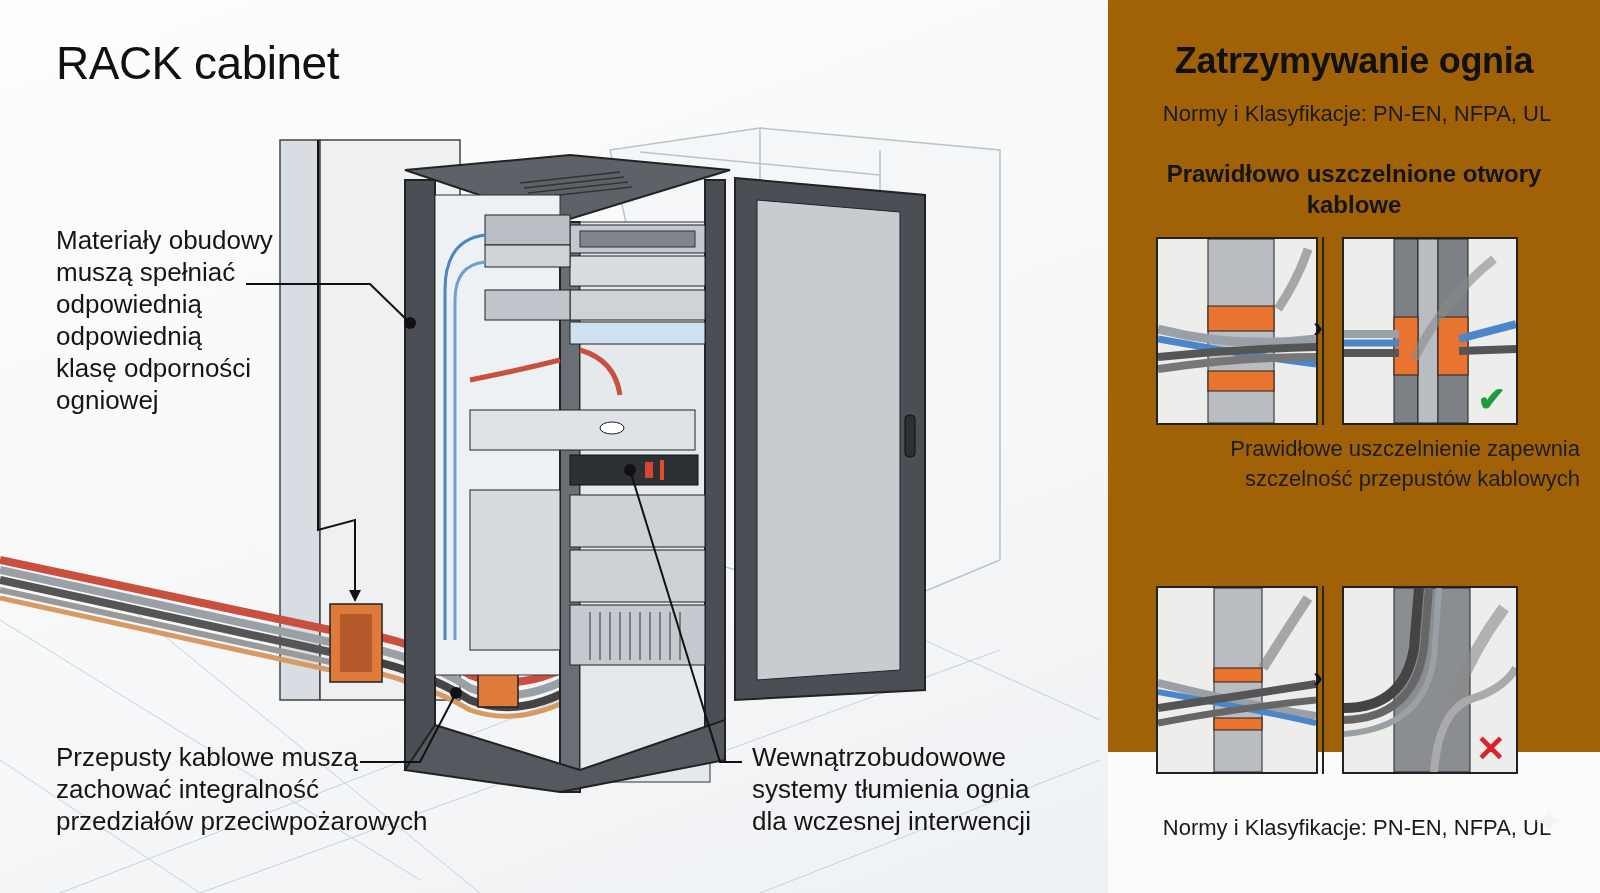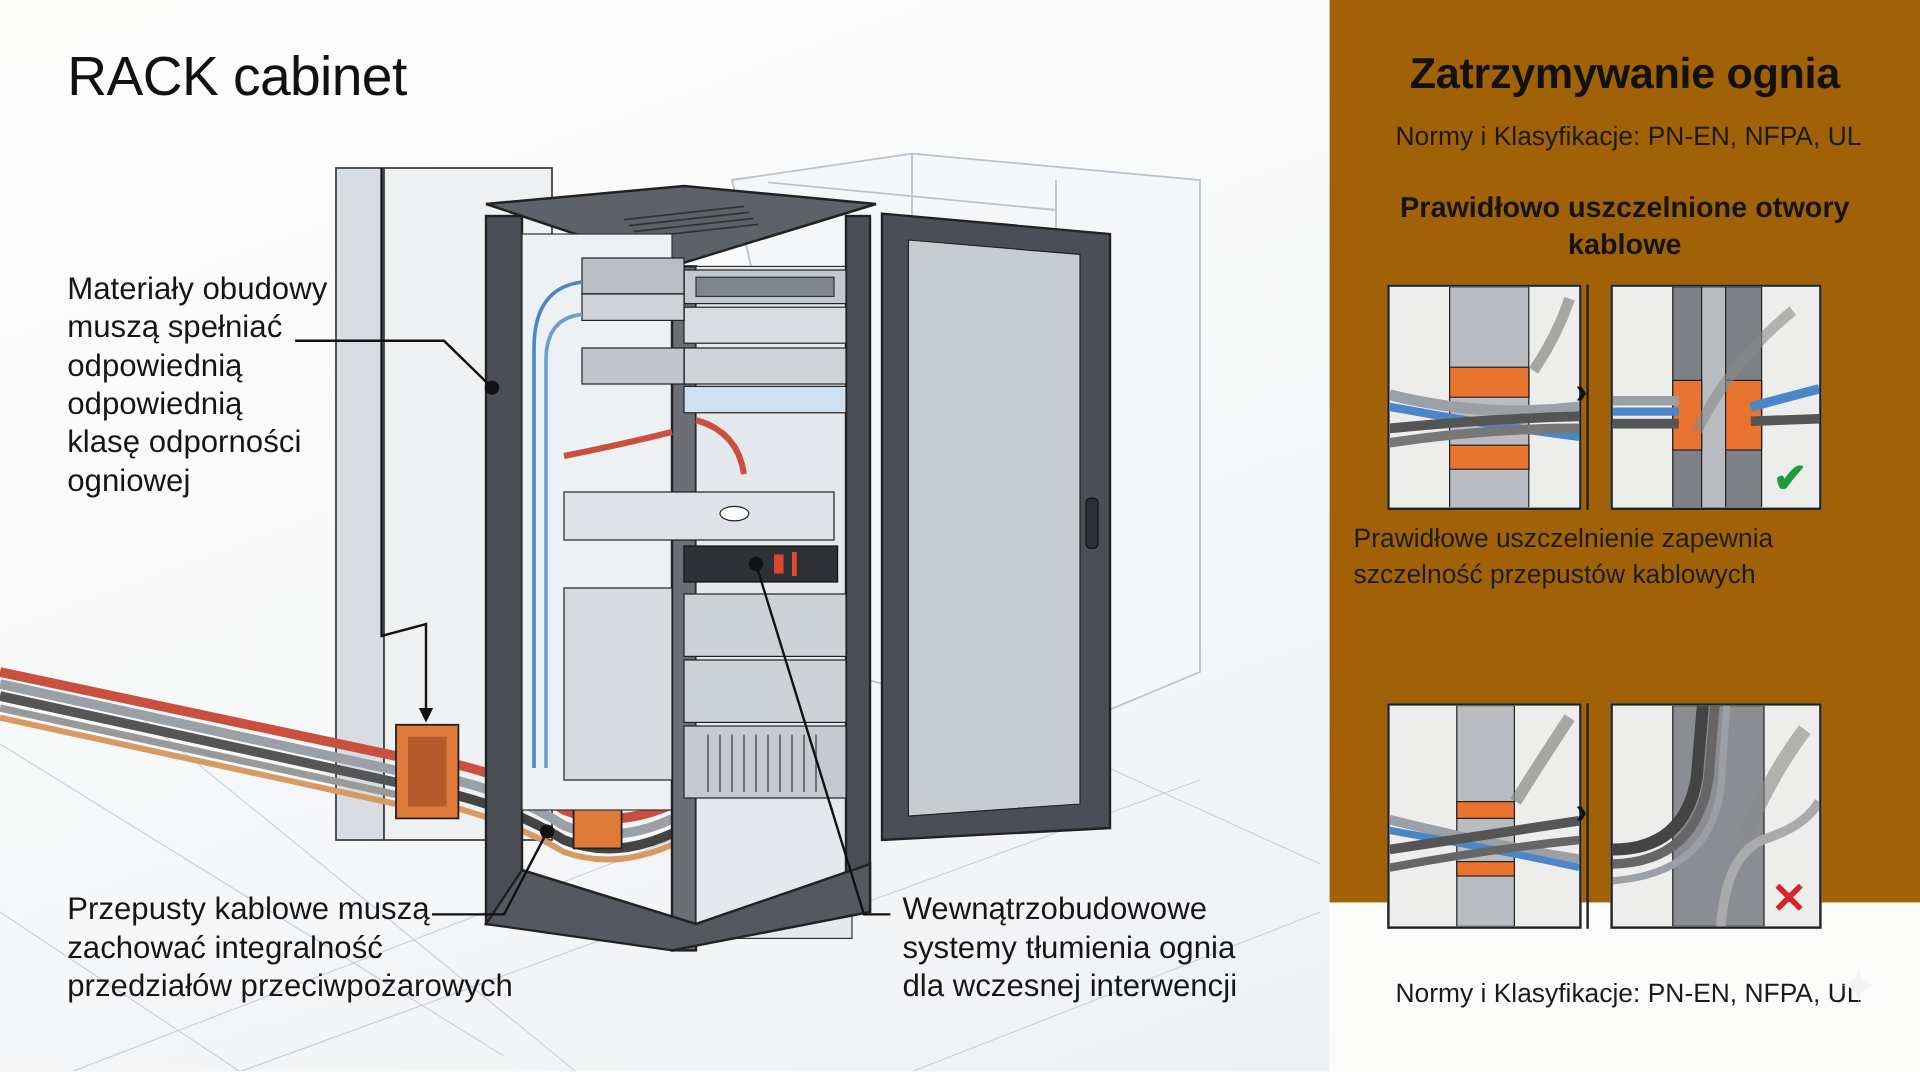--- a/index.html
+++ b/index.html
@@ -8,21 +8,21 @@
   .right { position:absolute; left:1108px; top:0; width:492px; height:752px; background:#a16207; }
   .title { position:absolute; left:56px; top:36px; font-size:46px; font-weight:normal; letter-spacing:-0.5px; margin:0; }
   .callout { position:absolute; font-size:26px; line-height:32px; color:#151515; margin:0; white-space:pre-line; }
   .c1 { left:56px; top:200px;margin-top:24px; }
   .c2 { left:56px; top:741px; }
   .c3 { left:752px; top:741px; }
   svg.art { position:absolute; left:0; top:0; }
   .r-title { position:absolute; left:0; width:492px; text-align:center; top:40px; font-size:36px; font-weight:bold; margin:0; letter-spacing:-0.3px; }
   .r-sub { position:absolute; left:0; width:492px; text-align:center; font-size:22px; color:#1a1a1a; margin:3px; }
   .r-h { position:absolute; left:20px; width:452px; text-align:center; font-size:24px; font-weight:bold; line-height:31px; margin:0; color:#141414; }
-  .r-cap { position:absolute; left:20px; width:452px; text-align:left; font-size:22px; line-height:30px; color:#1c1c1c; margin:0; white-space:pre-line; }
+  .r-cap { position:absolute; left:20px; width:452px; text-align:right; font-size:22px; line-height:30px; color:#1c1c1c; margin:0; white-space:pre-line; }
   .panel { position:absolute; width:162px; height:188px; border:2px solid #222; background:#ededeb; box-sizing:border-box; overflow:hidden; }
   .icon-arrow { position:absolute; font-size:30px; font-weight:bold; color:#111; }
   .vdiv { position:absolute; width:2px; background:#222; }
 </style>
 </head>
 <body>
 
 <div class="left">
   <svg class="art" width="1108" height="893" viewBox="0 0 1108 893">
 

